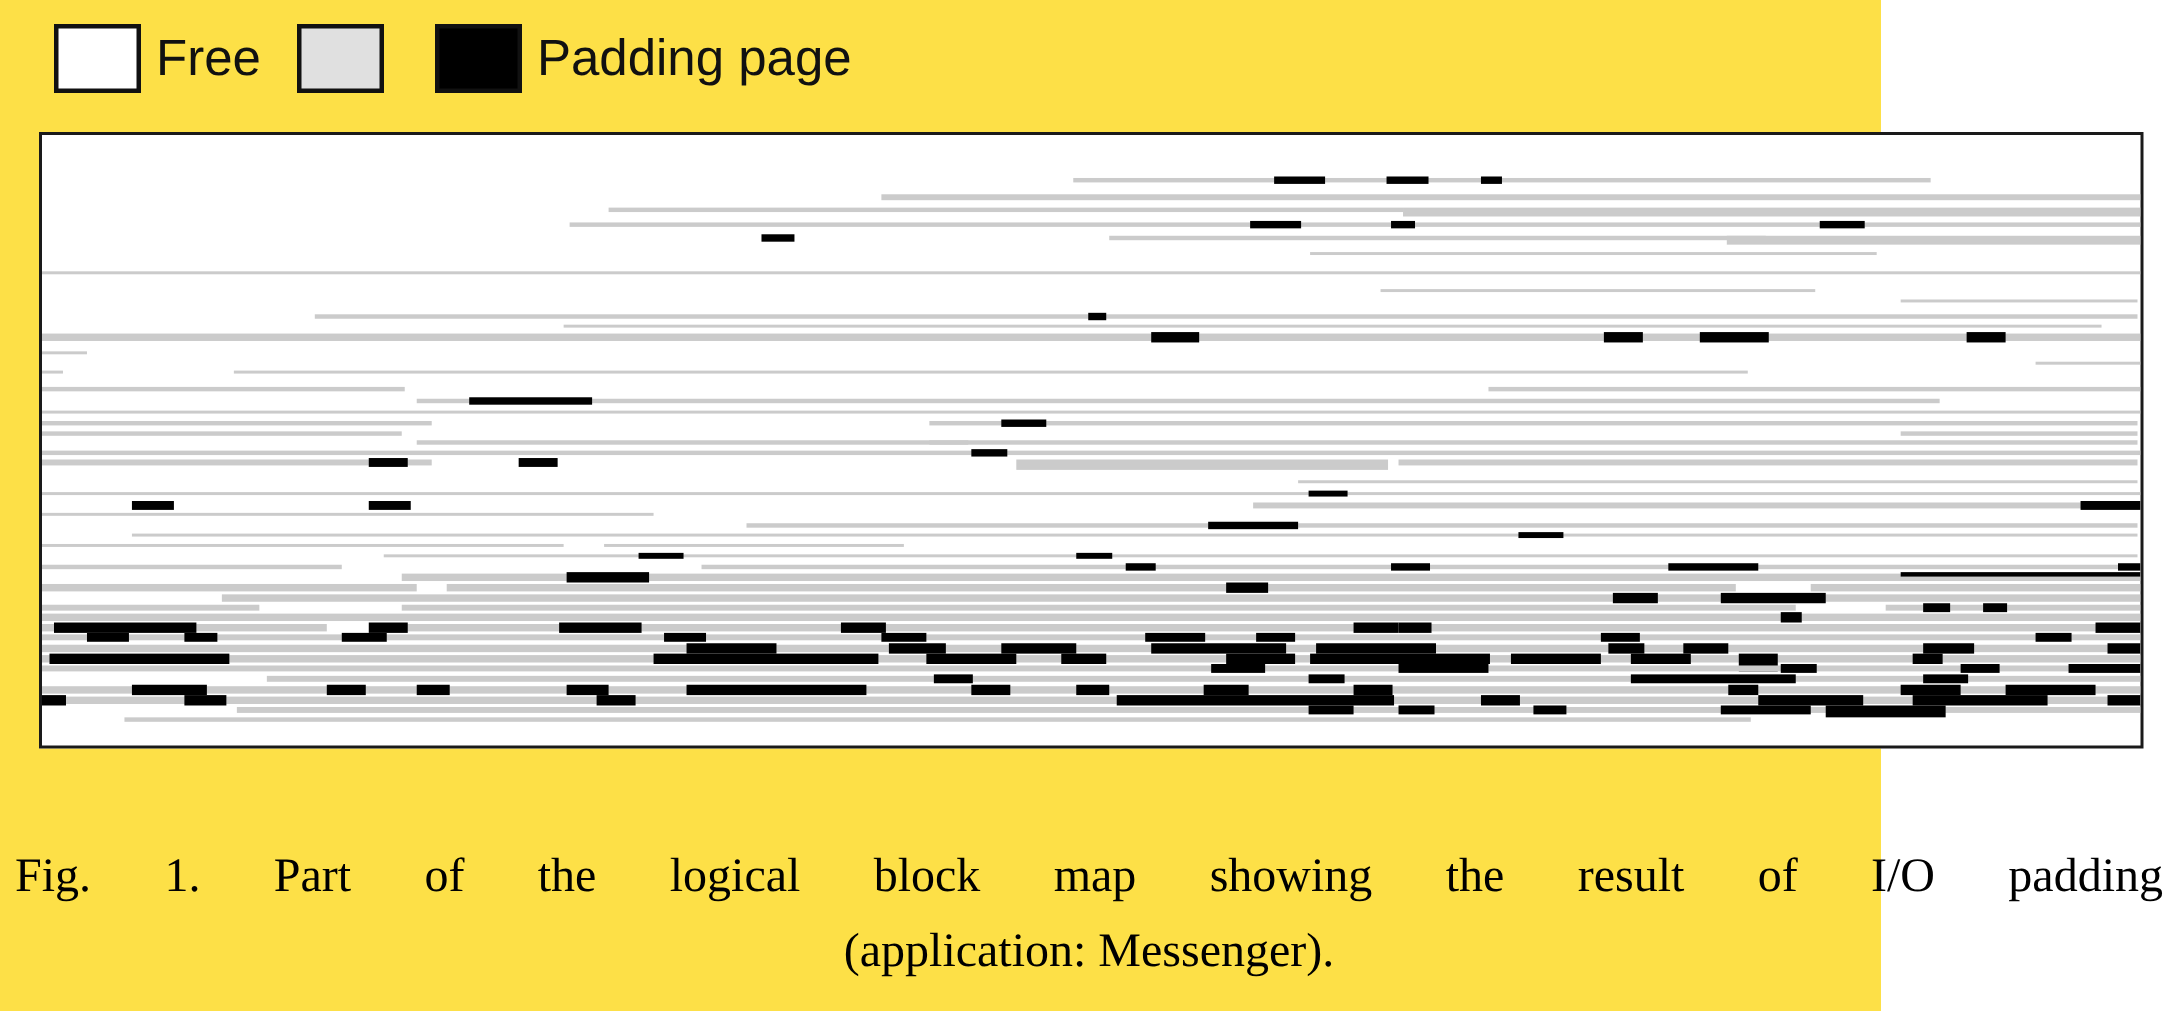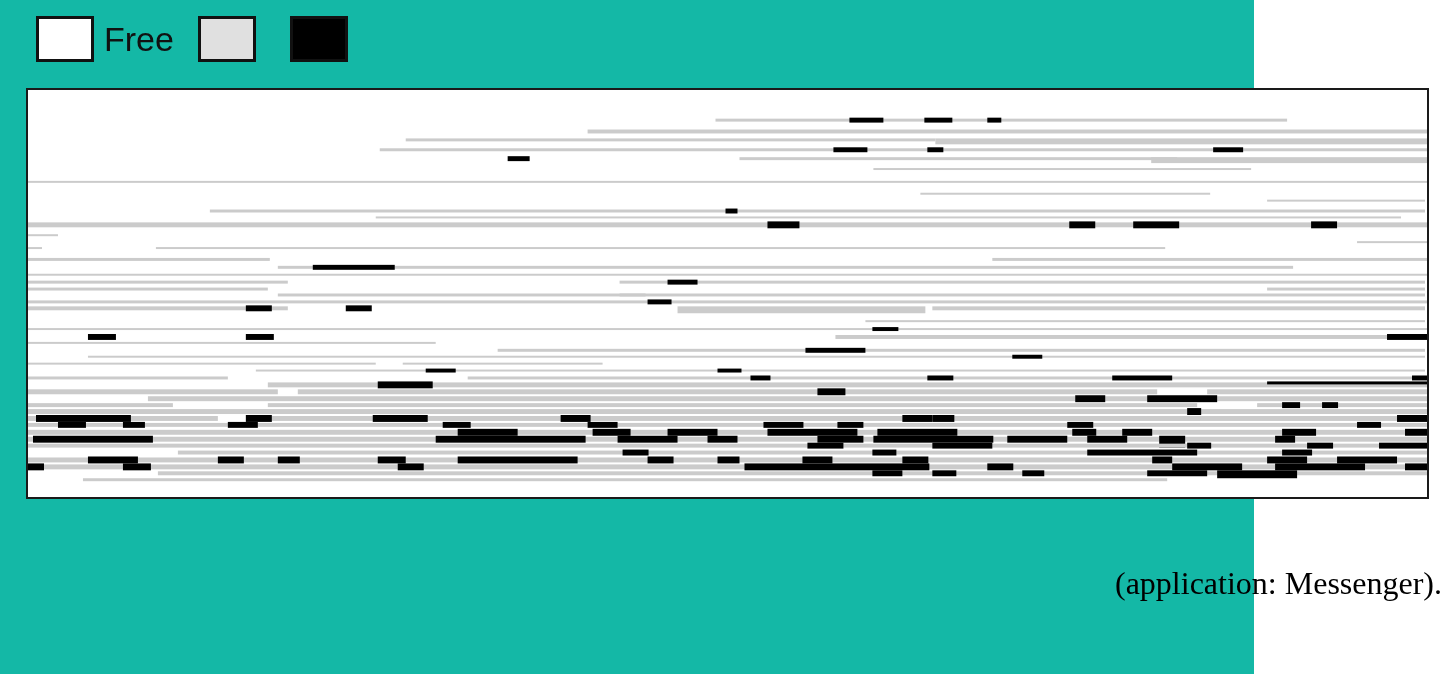--- a/index.html
+++ b/index.html
@@ -8,21 +8,21 @@
     background: #ffffff;
     width: 1450px;
     height: 674px;
     overflow: hidden;
     font-family: "Liberation Sans", sans-serif;
   }
   .page {
     position: relative;
     width: 1254px;
     height: 674px;
-    background: #14b8a6;
+    background: #fde047;
   }
 
   
   .legend {
     position: absolute;
     left: 36px;
     top: 16px;
     display: flex;
     align-items: center;
   }
@@ -75,38 +75,39 @@
     font-size: 32px;
     line-height: 50px;
     color: #000000;
   }
   .caption-line1 {
     text-align: justify;
     text-align-last: justify;
     white-space: normal;
   }
   .caption-line2 {
-    text-align: right;
+    text-align: center;
   }
 </style>
 </head>
 <body>
 
 <div class="page">
 
   <div class="legend">
     <div class="legend-item">
       <span class="swatch swatch-free"></span>
       <span class="legend-label">Free</span>
     </div>
     <div class="legend-item">
       <span class="swatch swatch-original"></span>
     </div>
     <div class="legend-item">
       <span class="swatch swatch-padding"></span>
+      <span class="legend-label">Padding page</span>
     </div>
   </div>
 
   <div class="block-map">
     <svg id="map-svg" viewBox="0 0 1400 412" preserveAspectRatio="none" xmlns="http://www.w3.org/2000/svg">
         <rect x="688" y="29" width="572" height="3" fill="#cbcbcb"></rect>
         <rect x="822" y="28" width="34" height="5" fill="#000000"></rect>
         <rect x="897" y="28" width="28" height="5" fill="#000000"></rect>
         <rect x="960" y="28" width="14" height="5" fill="#000000"></rect>
         <rect x="560" y="40" width="840" height="4" fill="#cbcbcb"></rect>
@@ -271,16 +272,17 @@
         <rect x="845" y="385" width="30" height="6" fill="#000000"></rect>
         <rect x="905" y="385" width="24" height="6" fill="#000000"></rect>
         <rect x="995" y="385" width="22" height="6" fill="#000000"></rect>
         <rect x="1120" y="385" width="60" height="6" fill="#000000"></rect>
         <rect x="1190" y="385" width="80" height="8" fill="#000000"></rect>
         <rect x="55" y="393" width="1085" height="3" fill="#cbcbcb"></rect>
       </svg>
   </div>
 
   <div class="caption">
+    <div class="caption-line1">Fig. 1. Part of the logical block map showing the result of I/O padding</div>
     <div class="caption-line2">(application: Messenger).</div>
   </div>
 
 </div>
 
 </body></html>

